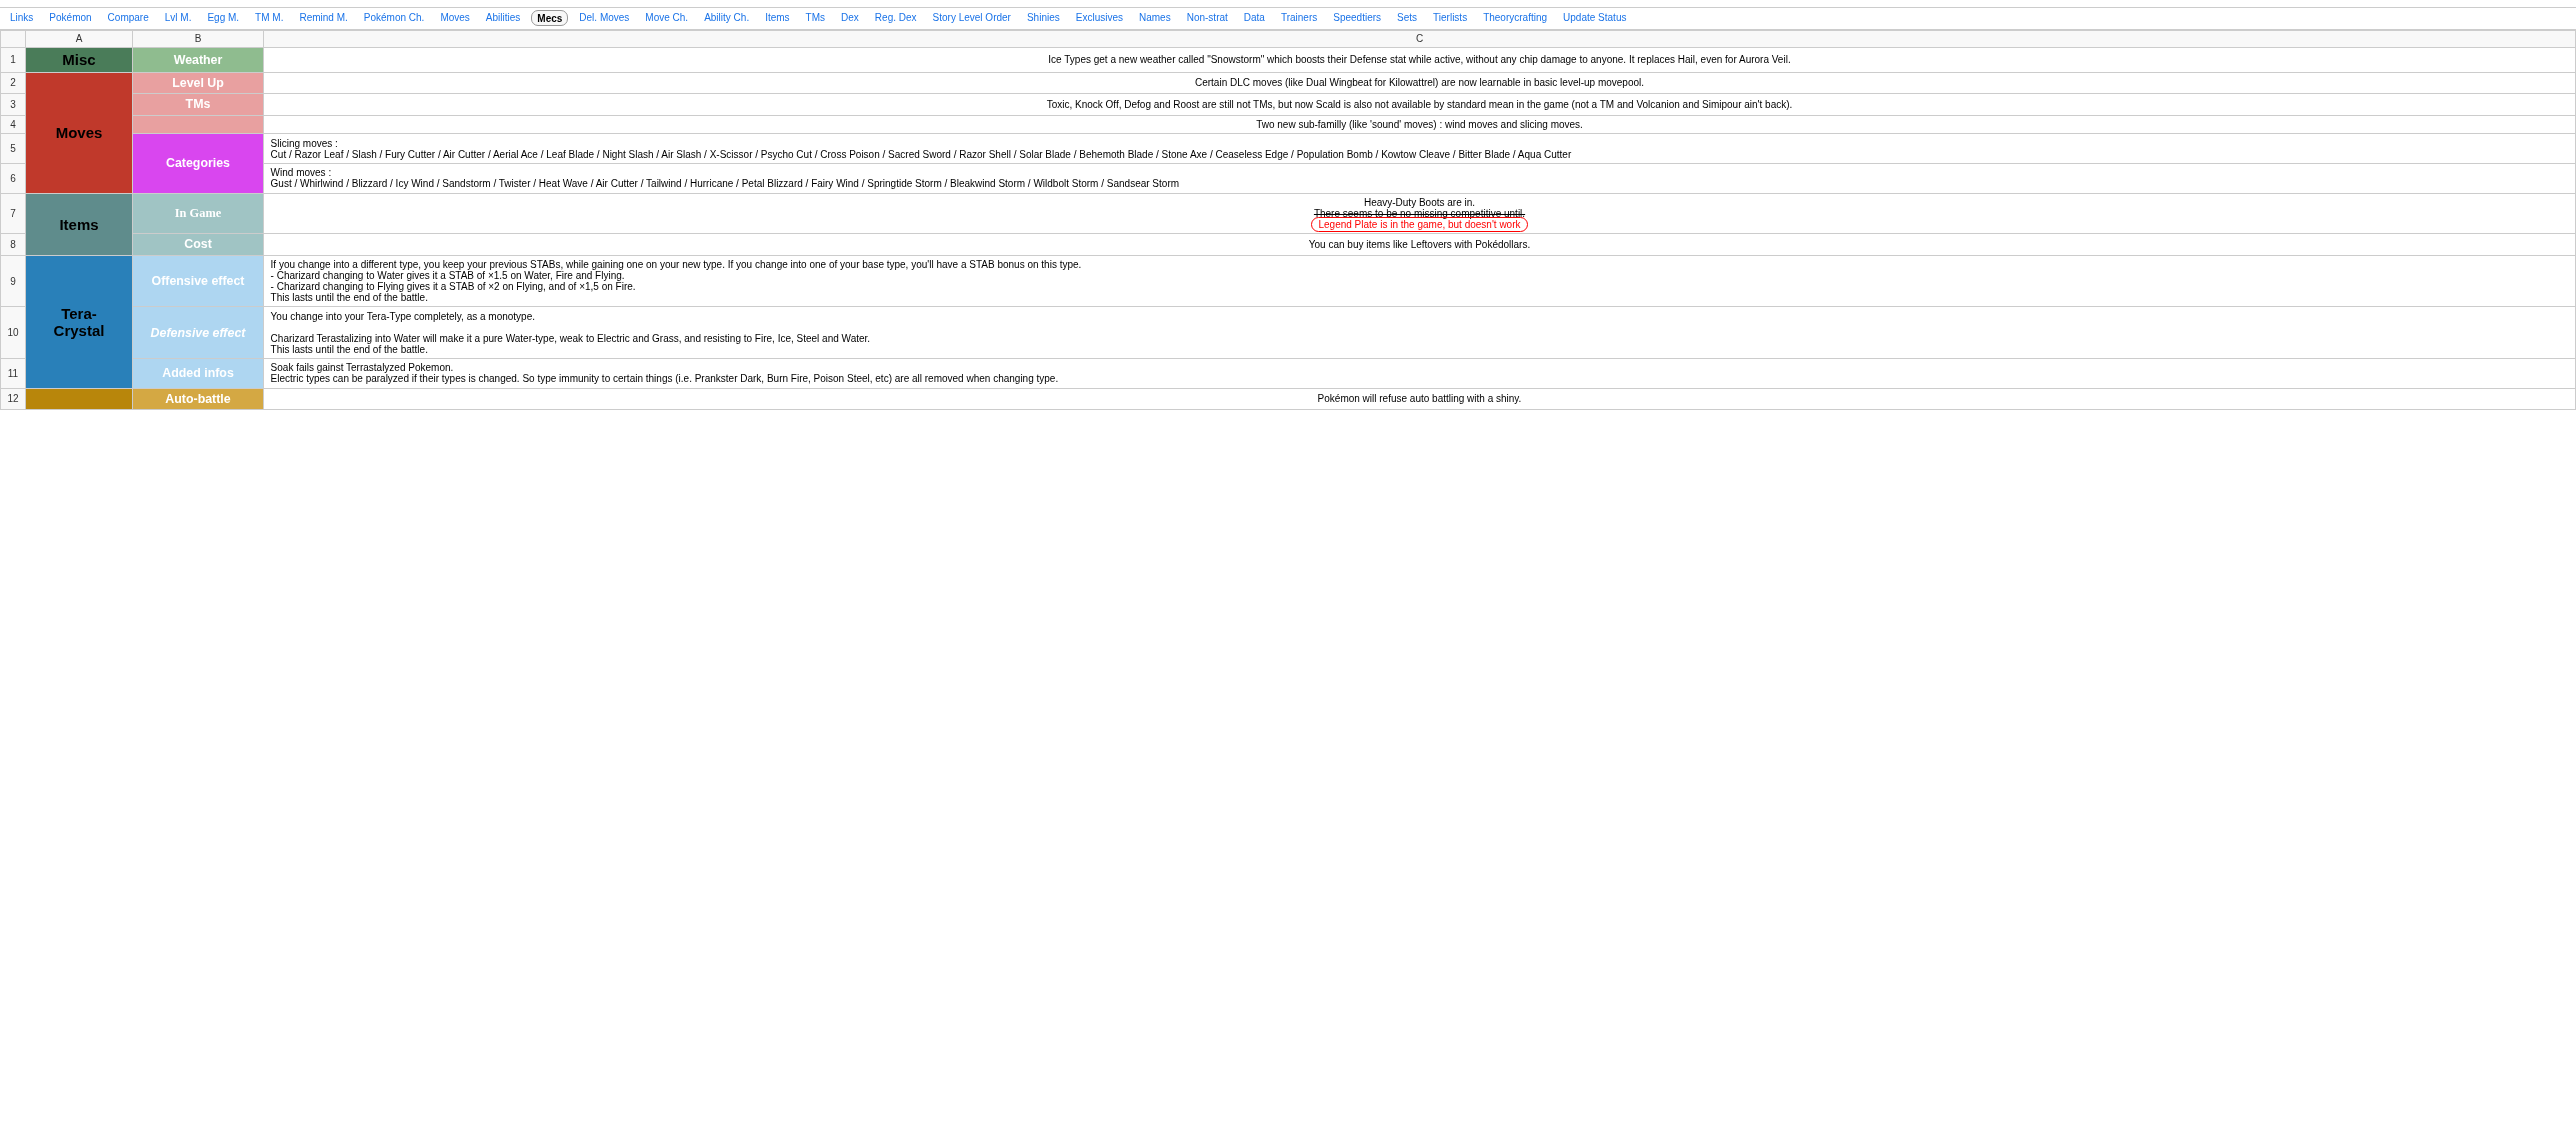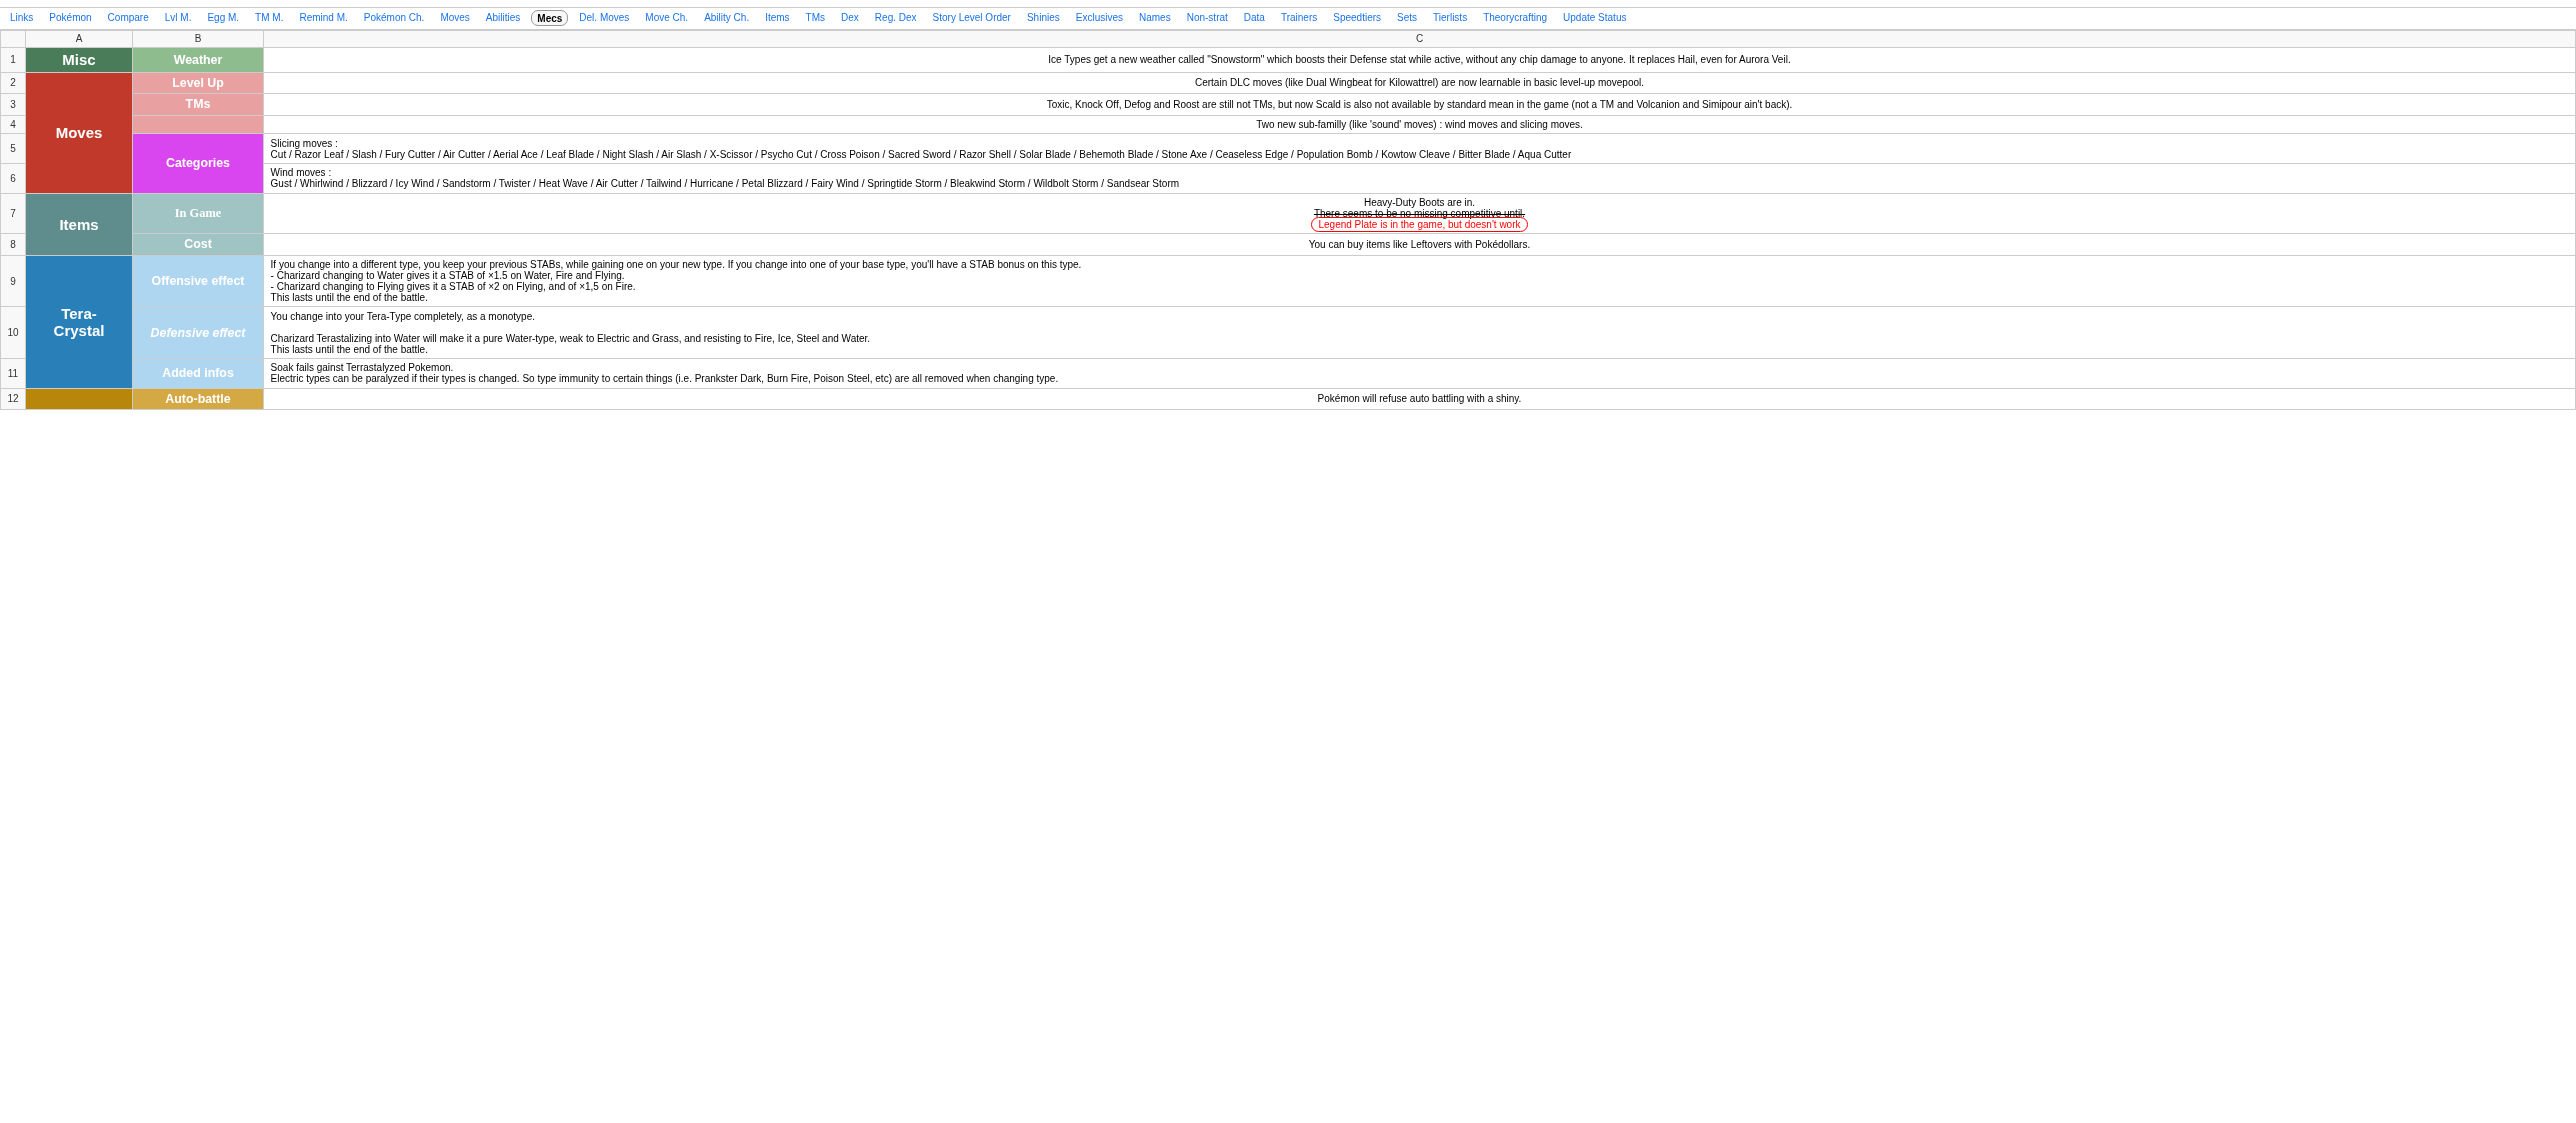--- a/index.html
+++ b/index.html
@@ -69,21 +69,21 @@
       border: 0.8px solid #ccc;
       vertical-align: middle;
       padding: 3.3px 6.6px;
     }
 
     
     .col-a {
       text-align: center;
       font-size: 15px;
       font-weight: bold;
-      color: #ffffff;
+      color: #000000;
       width: 107px;
     }
     
     .col-b {
       text-align: center;
       font-size: 12.4px;
       font-weight: bold;
       color: #fff;
       width: 131px;
     }

